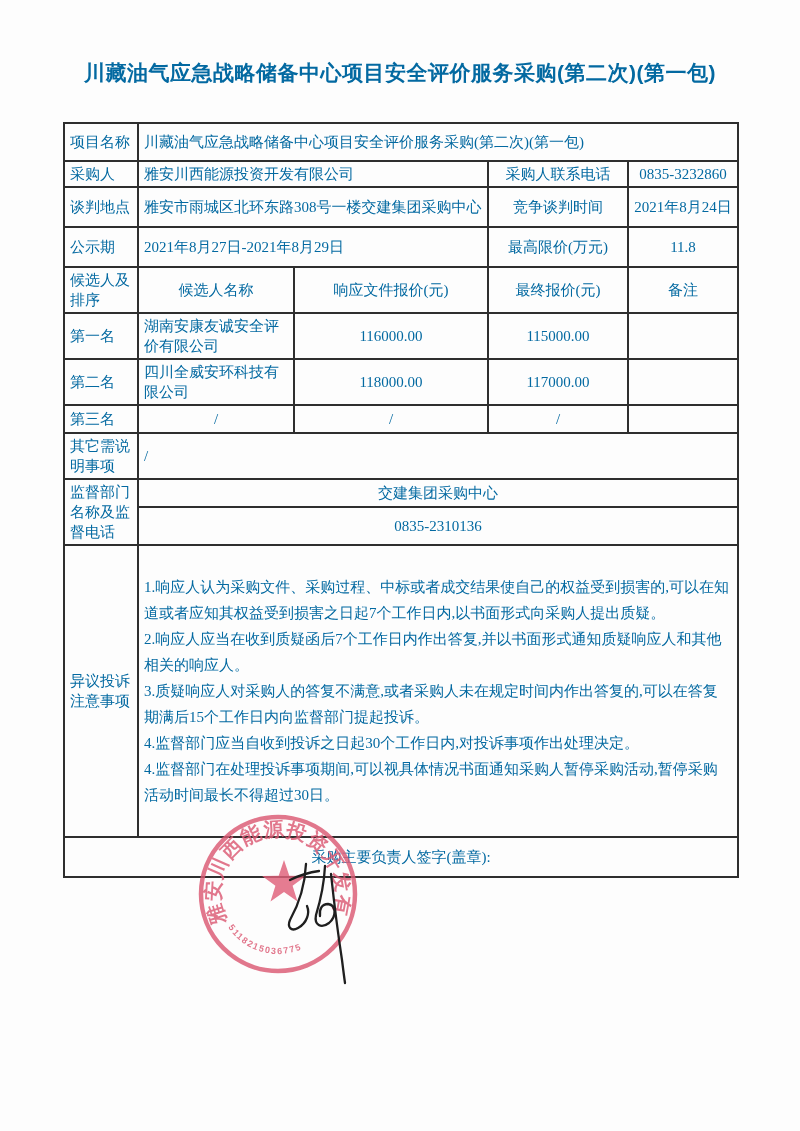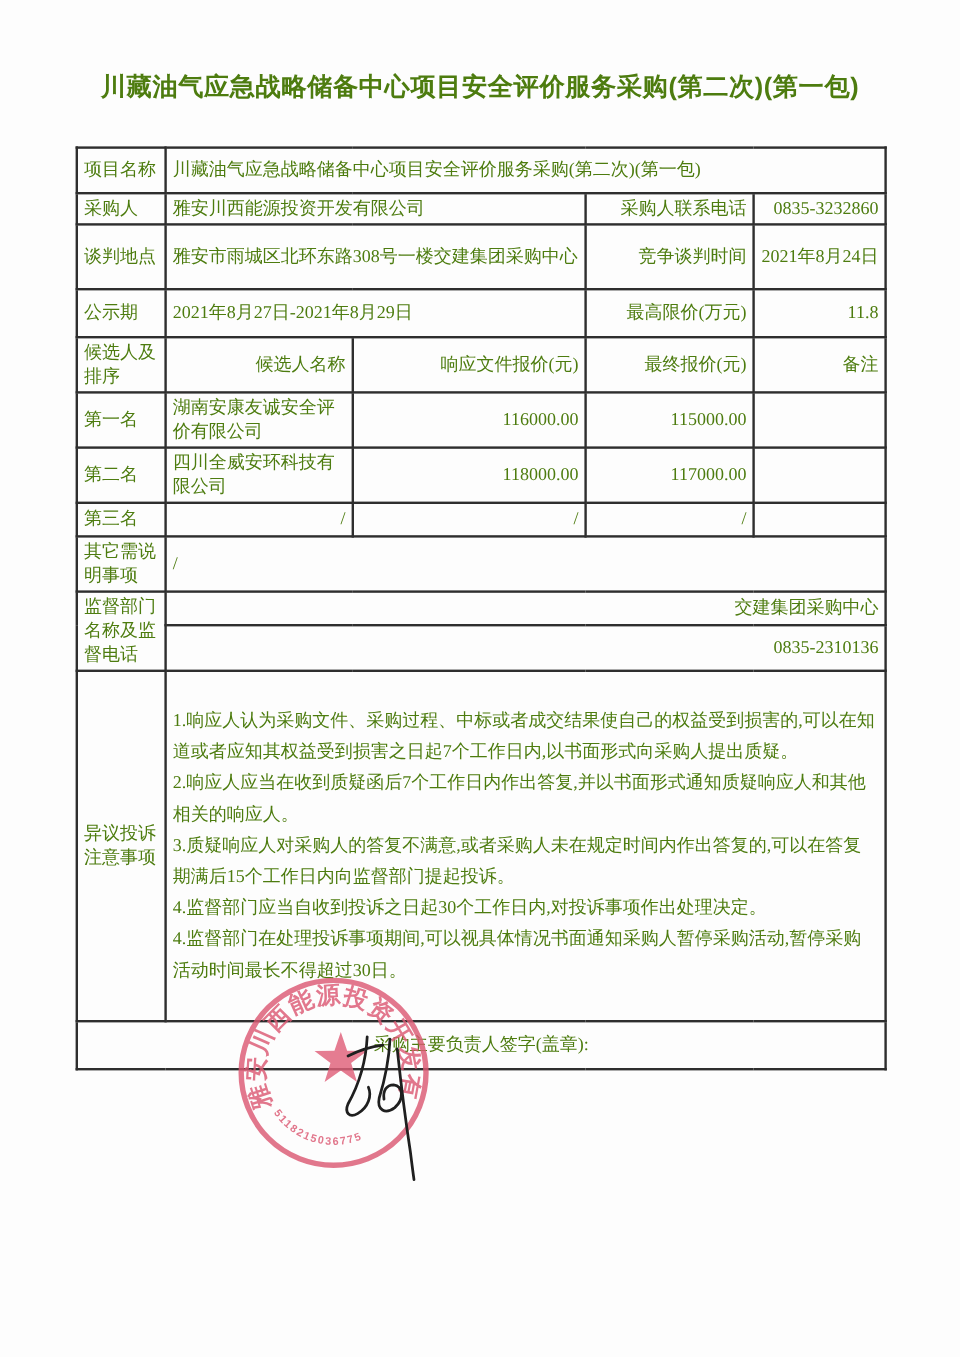--- a/index.html
+++ b/index.html
@@ -2,21 +2,21 @@
 <html><head>
 <meta charset="utf-8">
 <style>
   html,body{margin:0;padding:0;background:#e8e8e8;}
   .page{
     position:relative;
     width:800px;height:1131px;
     margin:0 auto;
     background:#fdfdfd;
     font-family:"Liberation Serif","DejaVu Serif",serif;
-    color:#4d7c0f;
+    color:#0369a1;
     overflow:hidden;
   }
   .title{
     position:absolute;top:57px;left:0;width:100%;
     text-align:center;
     font-family:"Liberation Sans","DejaVu Sans",sans-serif;
     font-weight:700;font-size:21px;line-height:31px;
     letter-spacing:.5px;
   }
   table.doc{
@@ -26,21 +26,21 @@
   }
   table.doc td{
     border:2px solid #2e2e2e;
     font-size:15px;line-height:20px;
     padding:2px 5px;
     vertical-align:middle;
     word-break:break-all;
     overflow:hidden;
   }
   td.lbl{padding-left:6px;}
-  td.c{text-align:right;}
+  td.c{text-align:center;}
   td.val{padding-left:8px;}
   .obj-cell{padding:6px 4px 6px 6px;}
   .obj-cell div{line-height:26px;font-size:15px;}
   .sig-cell{padding-left:8px;text-align:center;}
   .stamp-svg{
     position:absolute;left:178px;top:794px;
     width:200px;height:200px;
     z-index:5;pointer-events:none;
   }
 </style>
@@ -68,21 +68,21 @@
       <td class="val" colspan="4">川藏油气应急战略储备中心项目安全评价服务采购(第二次)(第一包)</td>
     </tr>
 
     <tr style="height:25px">
       <td class="lbl">采购人</td>
       <td class="val" colspan="2">雅安川西能源投资开发有限公司</td>
       <td class="c">采购人联系电话</td>
       <td class="c">0835-3232860</td>
     </tr>
 
-    <tr style="height:54px">
+    <tr style="height:40px">
       <td class="lbl">谈判地点</td>
       <td class="val" colspan="2">雅安市雨城区北环东路308号一楼交建集团采购中心</td>
       <td class="c">竞争谈判时间</td>
       <td class="c">2021年8月24日</td>
     </tr>
 
     <tr style="height:40px">
       <td class="lbl">公示期</td>
       <td class="val" colspan="2">2021年8月27日-2021年8月29日</td>
       <td class="c">最高限价(万元)</td>

